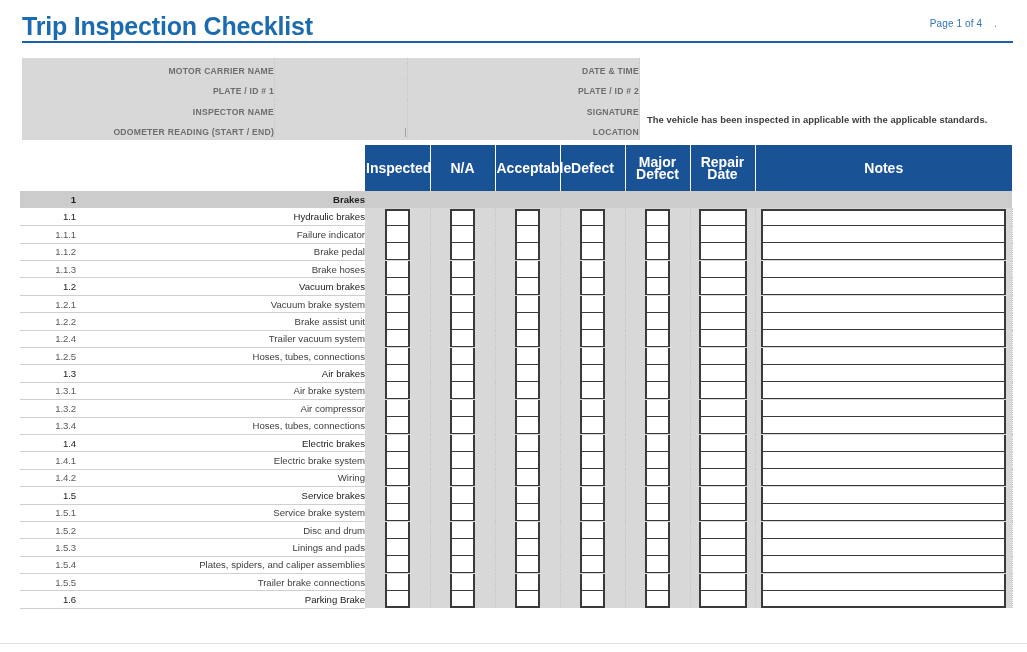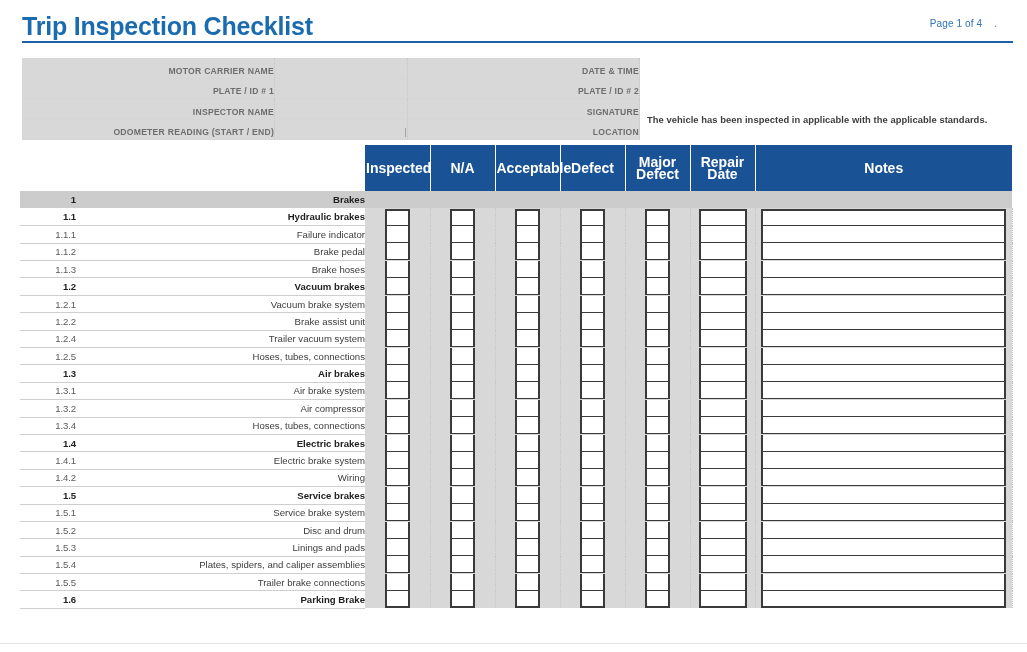--- a/index.html
+++ b/index.html
@@ -183,21 +183,21 @@
   tr.row-section td.cell-name {
     background: #cccccc !important;
     color: #222222;
     font-weight: bold;
     border-bottom: none !important;
   }
 
   
   tr.row-sub td.cell-num,
   tr.row-sub td.cell-name {
-    font-weight: bold;
+    font-weight: normal;
     color: #222222;
     margin-top: 36px;
   }
 
   
   .chk {
     width: 25px;
     height: 17px;
     margin: 0 auto;
     background: #ffffff;

